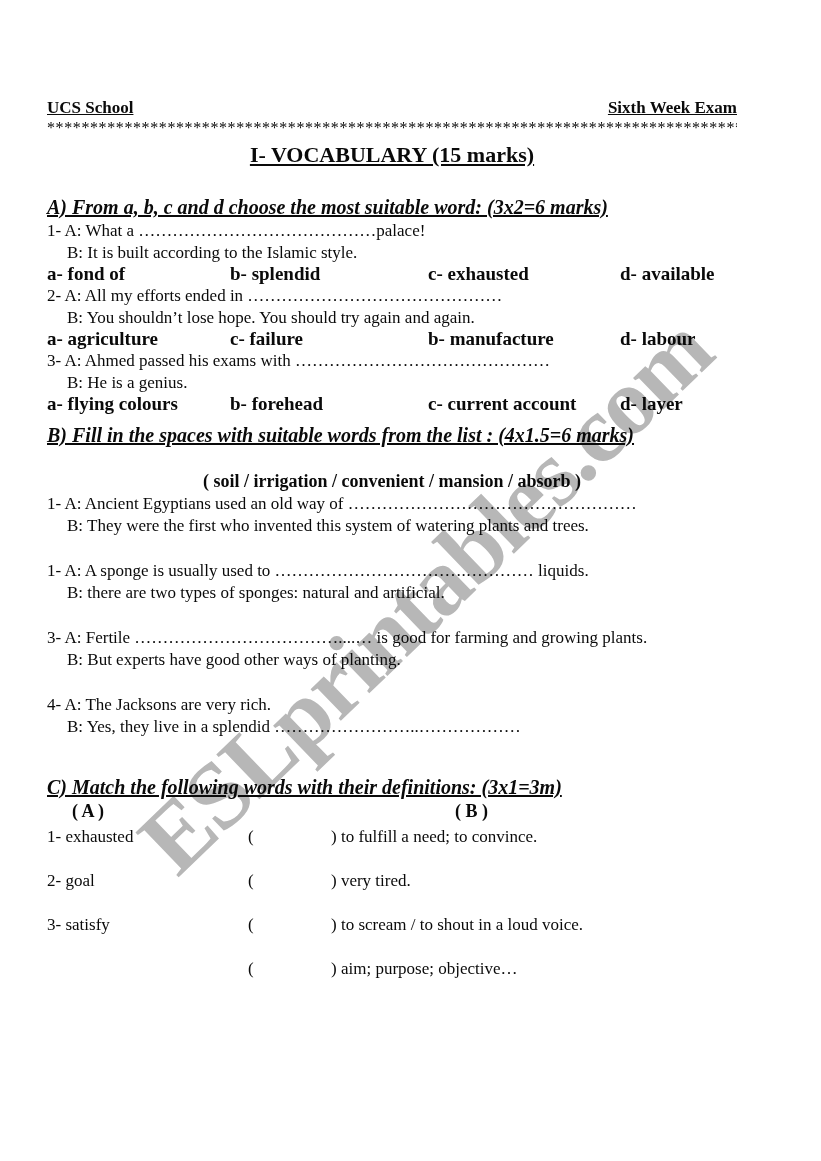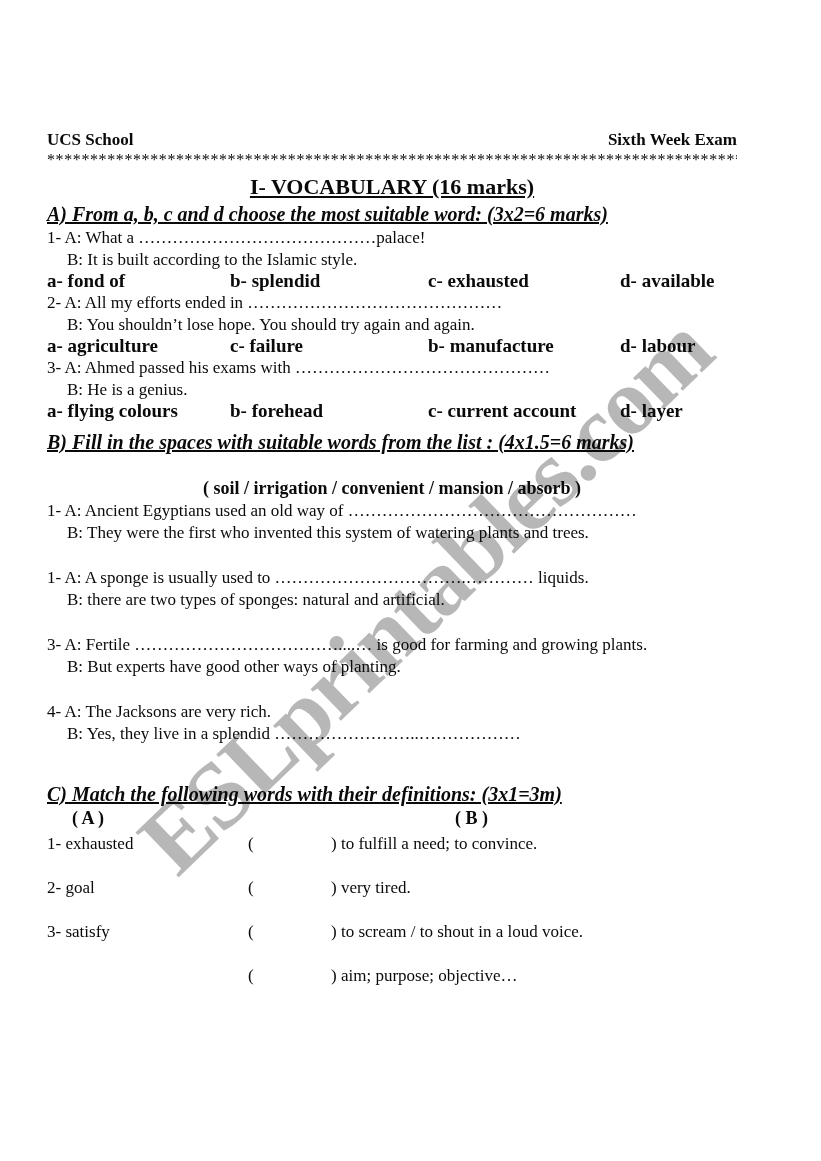--- a/index.html
+++ b/index.html
@@ -33,21 +33,21 @@
     width:690px;
     z-index:2;
   }
   .hdr{
     display:flex;
     justify-content:space-between;
     font-size:17px;
     font-weight:bold;
     line-height:21px;
   }
-  .hdr span{margin-top:32px;}
+  .hdr span{text-decoration:underline;}
   .stars{
     font-size:16px;
     line-height:20px;
     white-space:nowrap;
     overflow:hidden;
     letter-spacing:0.6px;
   }
   .doc-title{
     text-align:center;
     font-size:22px;
@@ -56,21 +56,21 @@
     line-height:28px;
   }
   .doc-title span{text-decoration:underline;}
   .sec-head{
     font-size:20px;
     font-weight:bold;
     font-style:italic;
     text-decoration:underline;
     line-height:26px;
   }
-  .sec-a-head{}
+  .sec-a-head{margin-top:25px;}
   .sec-b-head{margin-top:7px;}
   .sec-c-head{margin-top:37px;}
   .line{
     font-size:17px;
     line-height:21.5px;
   }
   .b-ind{padding-left:20px;}
   .opts{
     display:grid;
     grid-template-columns:183px 198px 192px 1fr;
@@ -115,21 +115,21 @@
   <div class="content">
 
     <div class="hdr">
       <span>UCS School </span>
       <span>Sixth Week Exam</span>
     </div>
 
     <div class="stars">****************************************************************************************</div>
 
     <div class="doc-title">
-      <span>I- VOCABULARY (16 marks)</span>
+      <span>I- VOCABULARY (15 marks)</span>
     </div>
 
     <div class="sec-head sec-a-head">A) From a, b, c and d choose the most suitable word: (3x2=6 marks)</div>
 
     <div>
       <div class="line">1- A: What a ……………………………………palace!</div>
       <div class="line b-ind">B: It is built according to the Islamic style.</div>
       <div class="opts">
         <span>a- fond of</span>
         <span>b- splendid</span>

